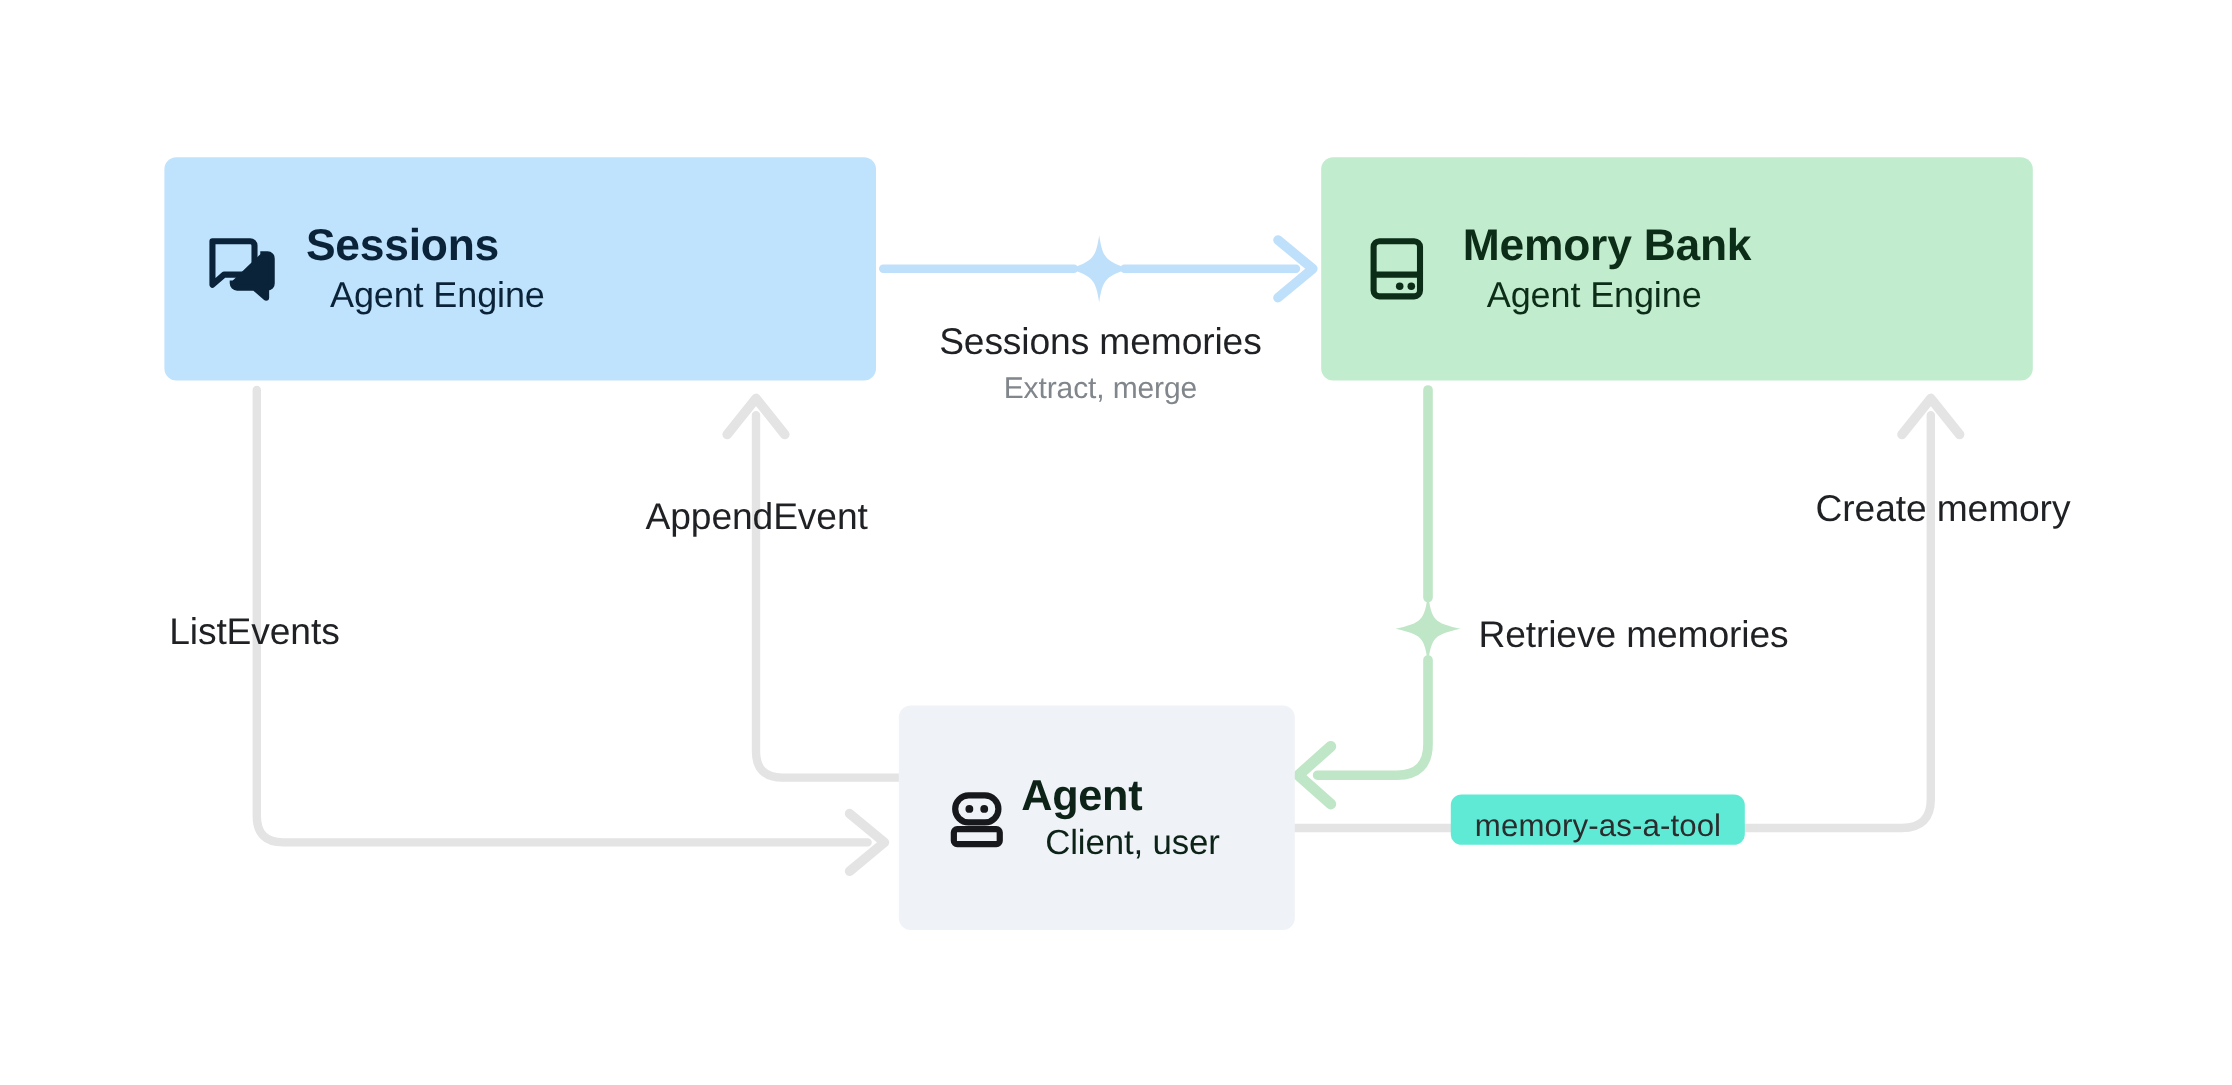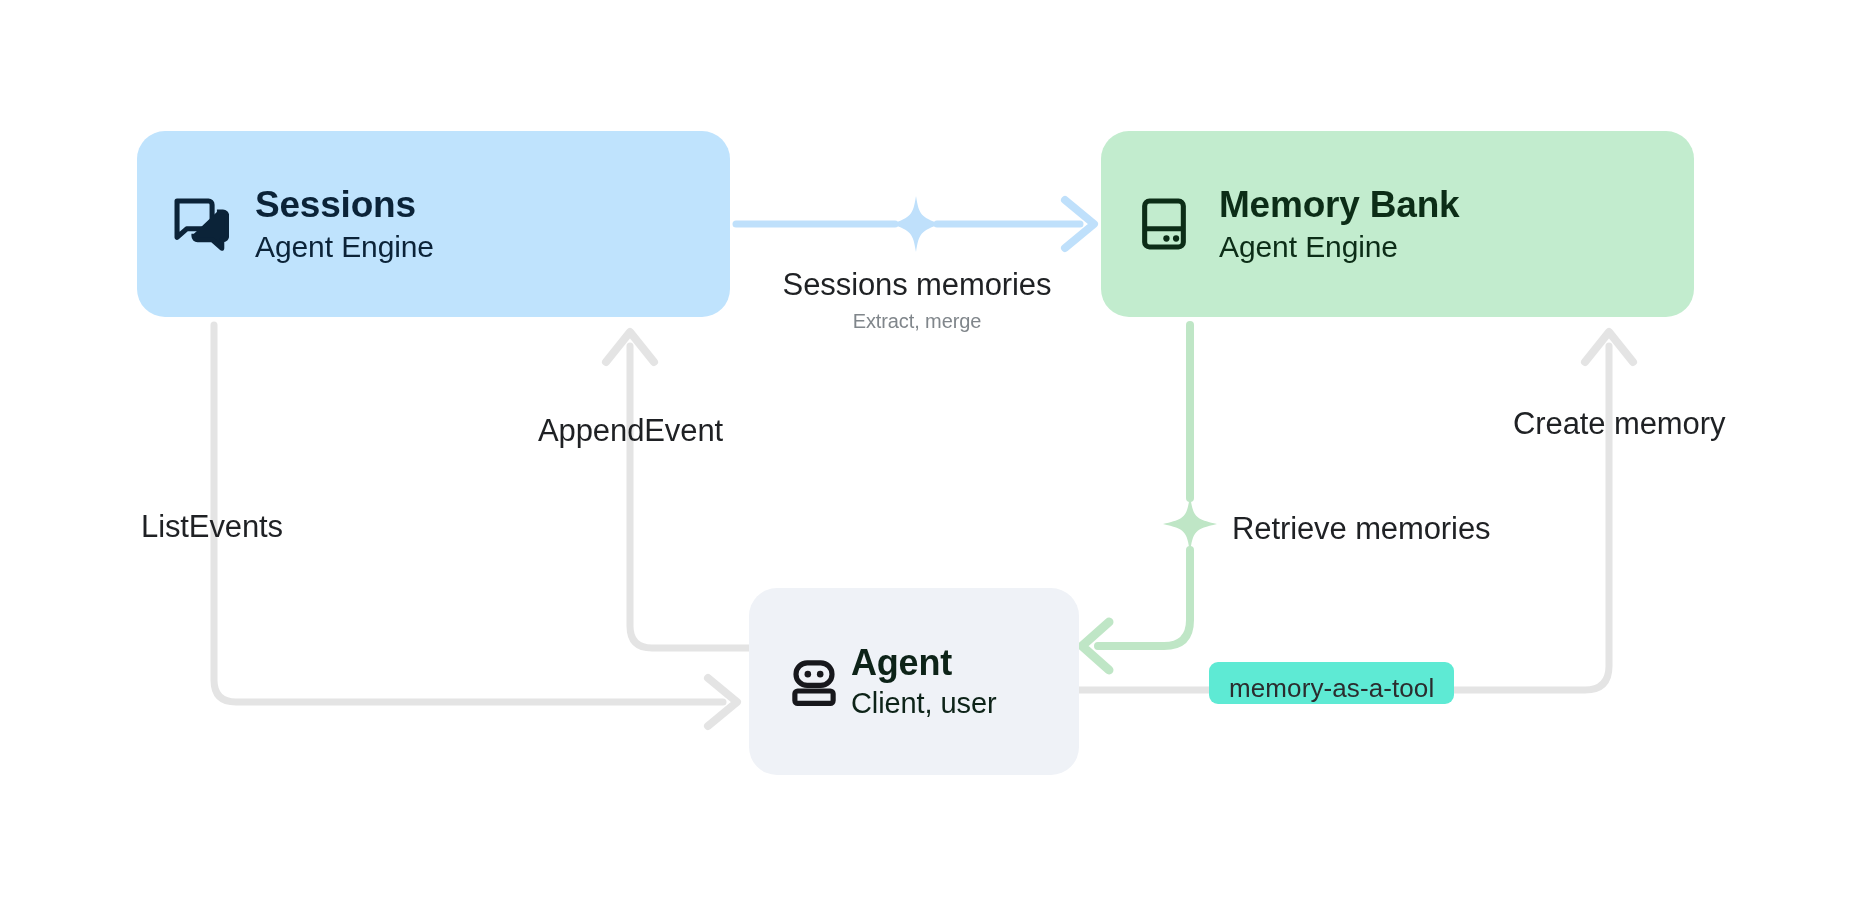--- a/index.html
+++ b/index.html
@@ -30,21 +30,21 @@
     pointer-events: none;
   }
 
   
   .node {
     position: absolute;
     display: flex;
     flex-direction: row;
     align-items: center;
     gap: 26px;
-    border-radius: 28px;
+    border-radius: 10px;
     padding: 0 34px;
   }
   .node-icon {
     flex: 0 0 auto;
     display: flex;
     align-items: center;
     justify-content: center;
   }
   .node-text {
     display: flex;
@@ -57,20 +57,21 @@
     font-weight: 700;
     letter-spacing: -0.2px;
     white-space: nowrap;
   }
   .node-sub {
     font-size: 30px;
     font-weight: 400;
     letter-spacing: -0.1px;
     white-space: nowrap;
     margin-top: 4px;
+    margin-left: 20px;
   }
 
   #node-sessions {
     left: 137px;
     top: 131px;
     width: 593px;
     height: 186px;
     background: #bfe3fd;
     color: #0b2338;
   }
@@ -101,21 +102,21 @@
     white-space: nowrap;
     line-height: 1.2;
   }
   .edge-label .lab-main {
     font-size: 31px;
     color: #1f2124;
     letter-spacing: -0.1px;
     display: block;
   }
   .edge-label .lab-sub {
-    font-size: 20px;
+    font-size: 25px;
     color: #80868b;
     letter-spacing: -0.1px;
     display: block;
     margin-top: 6px;
     text-align: center;
   }
 
   #label-generate {
     left: 772px;
     top: 266px;

